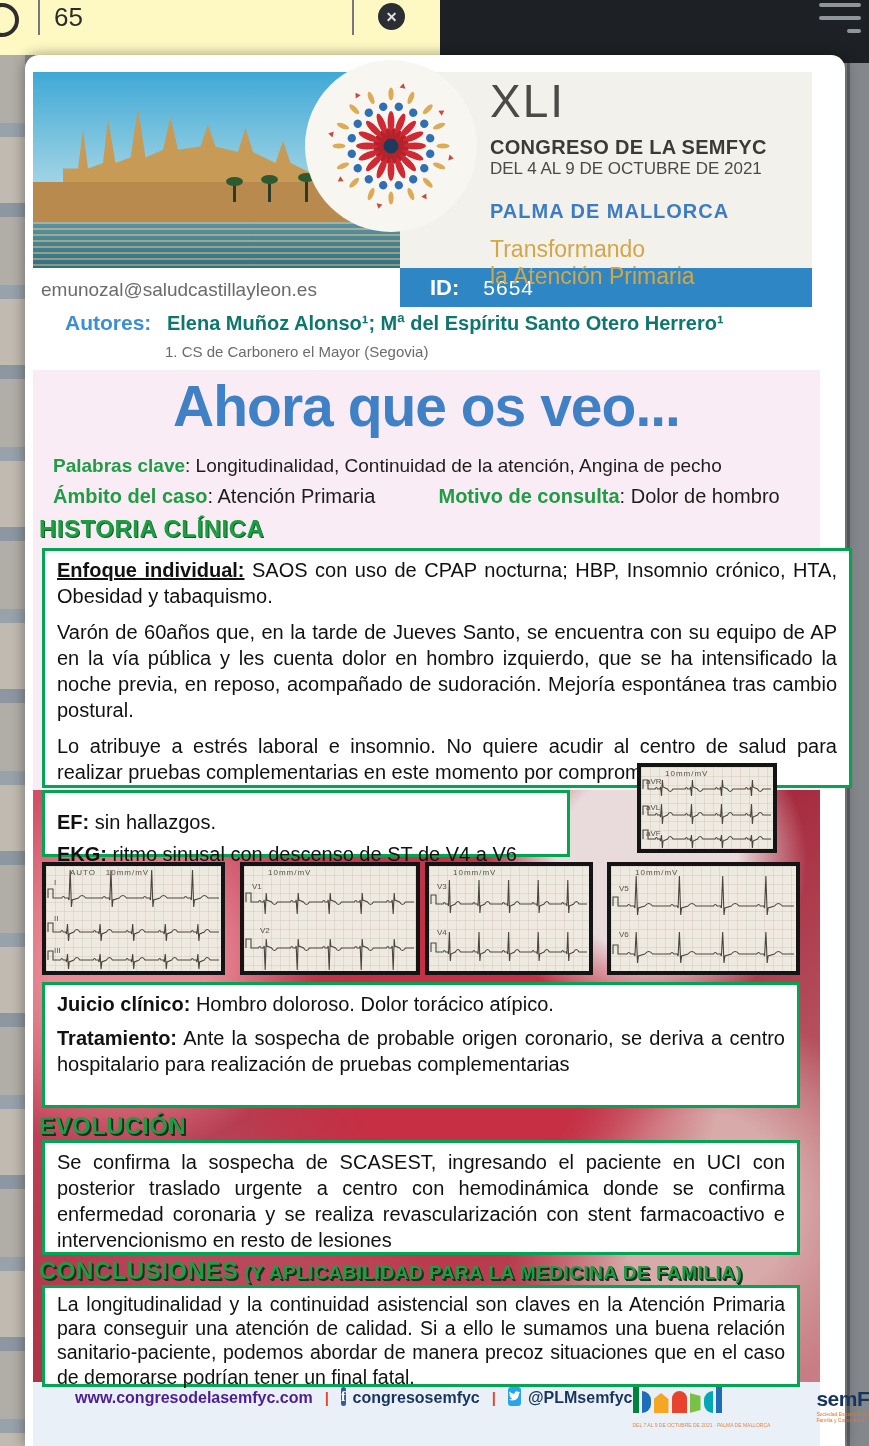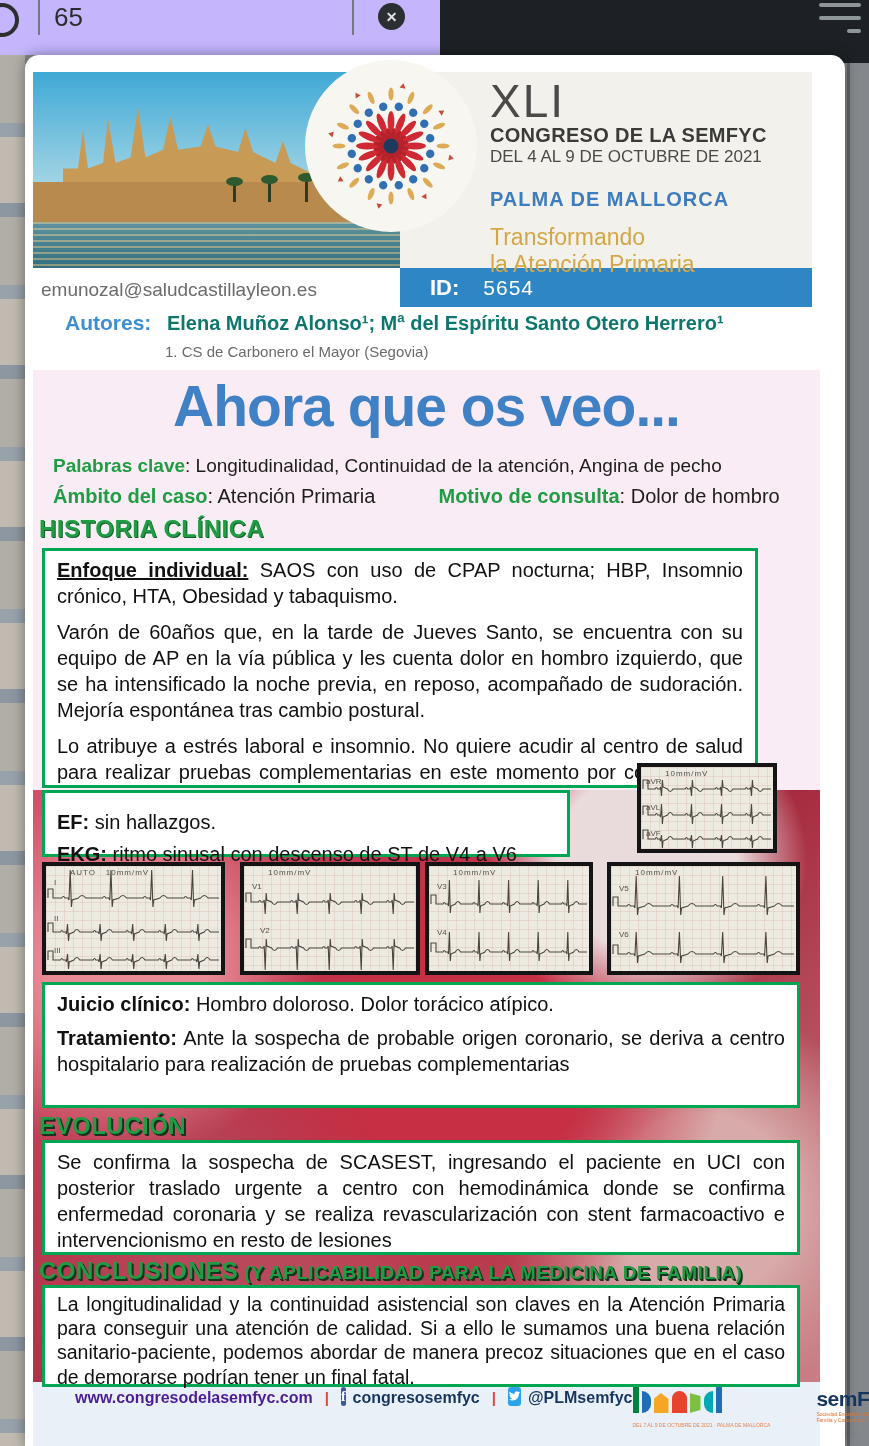--- a/index.html
+++ b/index.html
@@ -2,21 +2,21 @@
 <html><head>
 <meta charset="utf-8">
 <style>
   html,body{margin:0;padding:0;}
   body{
     width:869px;height:1446px;position:relative;overflow:hidden;
     background:#85898d;font-family:"Liberation Sans",sans-serif;
     -webkit-font-smoothing:antialiased;
   }
   
-  .chrome-left{position:absolute;left:0;top:0;width:440px;height:55px;background:#c4b5fd;}
+  .chrome-left{position:absolute;left:0;top:0;width:440px;height:55px;background:#fef9c3;}
   .chrome-dark{position:absolute;left:440px;top:0;width:429px;height:63px;background:#1d2125;}
   .search-ring{position:absolute;left:-15px;top:3px;width:26px;height:26px;border:4px solid #2e2e2e;border-radius:50%;}
   .chrome-div{position:absolute;top:0;width:2px;height:35px;background:#74777b;}
   .page-counter{position:absolute;left:54px;top:2px;font-size:26px;color:#2c2c2c;}
   .close-btn{position:absolute;left:378px;top:3px;width:27px;height:27px;border-radius:50%;background:#2b2e32;
     color:#e4e4e4;font-size:14px;font-weight:bold;display:flex;align-items:center;justify-content:center;}
   .menu-icon{position:absolute;right:8px;top:3px;width:42px;}
   .menu-icon i{display:block;height:4px;border-radius:2px;background:#8e959b;margin-bottom:9px;}
   .menu-icon i:nth-child(3){width:14px;margin-left:auto;}
   
@@ -27,21 +27,21 @@
   
   .card{position:absolute;left:25px;top:55px;width:820px;height:1391px;background:#ffffff;
     border-radius:14px 14px 0 0;box-shadow:0 0 14px rgba(0,0,0,.4);}
   
   .hdr-photo{position:absolute;left:8px;top:17px;width:367px;height:196px;overflow:hidden;}
   .hdr-right{position:absolute;left:375px;top:17px;width:412px;height:196px;background:#f3f1ec;}
   .logo-circle{position:absolute;left:280px;top:5px;width:172px;height:172px;border-radius:50%;background:#f8f6f1;z-index:3;
     display:flex;align-items:center;justify-content:center;}
   .hdr-text{position:absolute;left:465px;top:22px;z-index:4;line-height:1.05;}
   .xli{font-size:46px;color:#4a4a49;letter-spacing:2px;}
-  .congress{font-size:20px;font-weight:bold;color:#3a3a39;margin-top:0;letter-spacing:.3px;}
+  .congress{font-size:20px;font-weight:bold;color:#3a3a39;margin-top:12px;letter-spacing:.3px;}
   .dates{font-size:17px;color:#4a4a49;margin-top:2px;}
   .location{font-size:20px;font-weight:bold;color:#3d7dbf;margin-top:23px;letter-spacing:1px;}
   .tagline{font-size:23px;color:#d3a646;margin-top:14px;line-height:1.15;}
   .id-bar{position:absolute;left:375px;top:213px;width:412px;height:39px;background:#2e86c5;z-index:2;
     display:flex;align-items:center;color:#fff;}
   .id-label{font-size:22px;font-weight:bold;margin-left:30px;}
   .id-value{font-size:21px;margin-left:24px;letter-spacing:1px;}
   .email{position:absolute;left:16px;top:224px;font-size:19px;color:#6b6b6b;}
   .authors-row{position:absolute;left:40px;top:256px;font-size:20px;}
   .authors-label{color:#3d8fd4;font-weight:bold;font-size:21px;}
@@ -257,21 +257,21 @@
   <div class="kw-line1">
     <span class="green-lbl">Palabras clave</span><span>: Longitudinalidad, Continuidad de la atención, Angina de pecho</span>
   </div>
   <div class="kw-line2">
     <span class="green-lbl">Ámbito del caso</span><span>: Atención Primaria</span>
     <span class="kw-gap"></span>
     <span class="green-lbl">Motivo de consulta</span><span>: Dolor de hombro</span>
   </div>
 
   <div class="sec-head" style="top:460px;">HISTORIA CLÍNICA</div>
-  <div class="gbox" style="left:17px;top:493px;width:716px;height:240px;">
+  <div class="gbox" style="left:17px;top:493px;width:810px;height:240px;">
     <p><span class="ublbl">Enfoque individual:</span>
        <span>SAOS con uso de CPAP nocturna; HBP, Insomnio crónico, HTA, Obesidad y tabaquismo.</span></p>
     <p>Varón de 60años que, en la tarde de Jueves Santo, se encuentra con su equipo de AP en la vía pública y les cuenta dolor en hombro izquierdo, que se ha intensificado la noche previa, en reposo, acompañado de sudoración. Mejoría espontánea tras cambio postural.</p>
     <p>Lo atribuye a estrés laboral e insomnio. No quiere acudir al centro de salud para realizar pruebas complementarias en este momento por compromisos laborales.</p>
   </div>
 
   <div class="gbox" style="left:17px;top:735px;width:528px;height:67px;padding-top:16px;">
     <p style="margin-bottom:6px;"><span class="blbl">EF:</span>
        <span>sin hallazgos.</span></p>
     <p><span class="blbl">EKG:</span>

